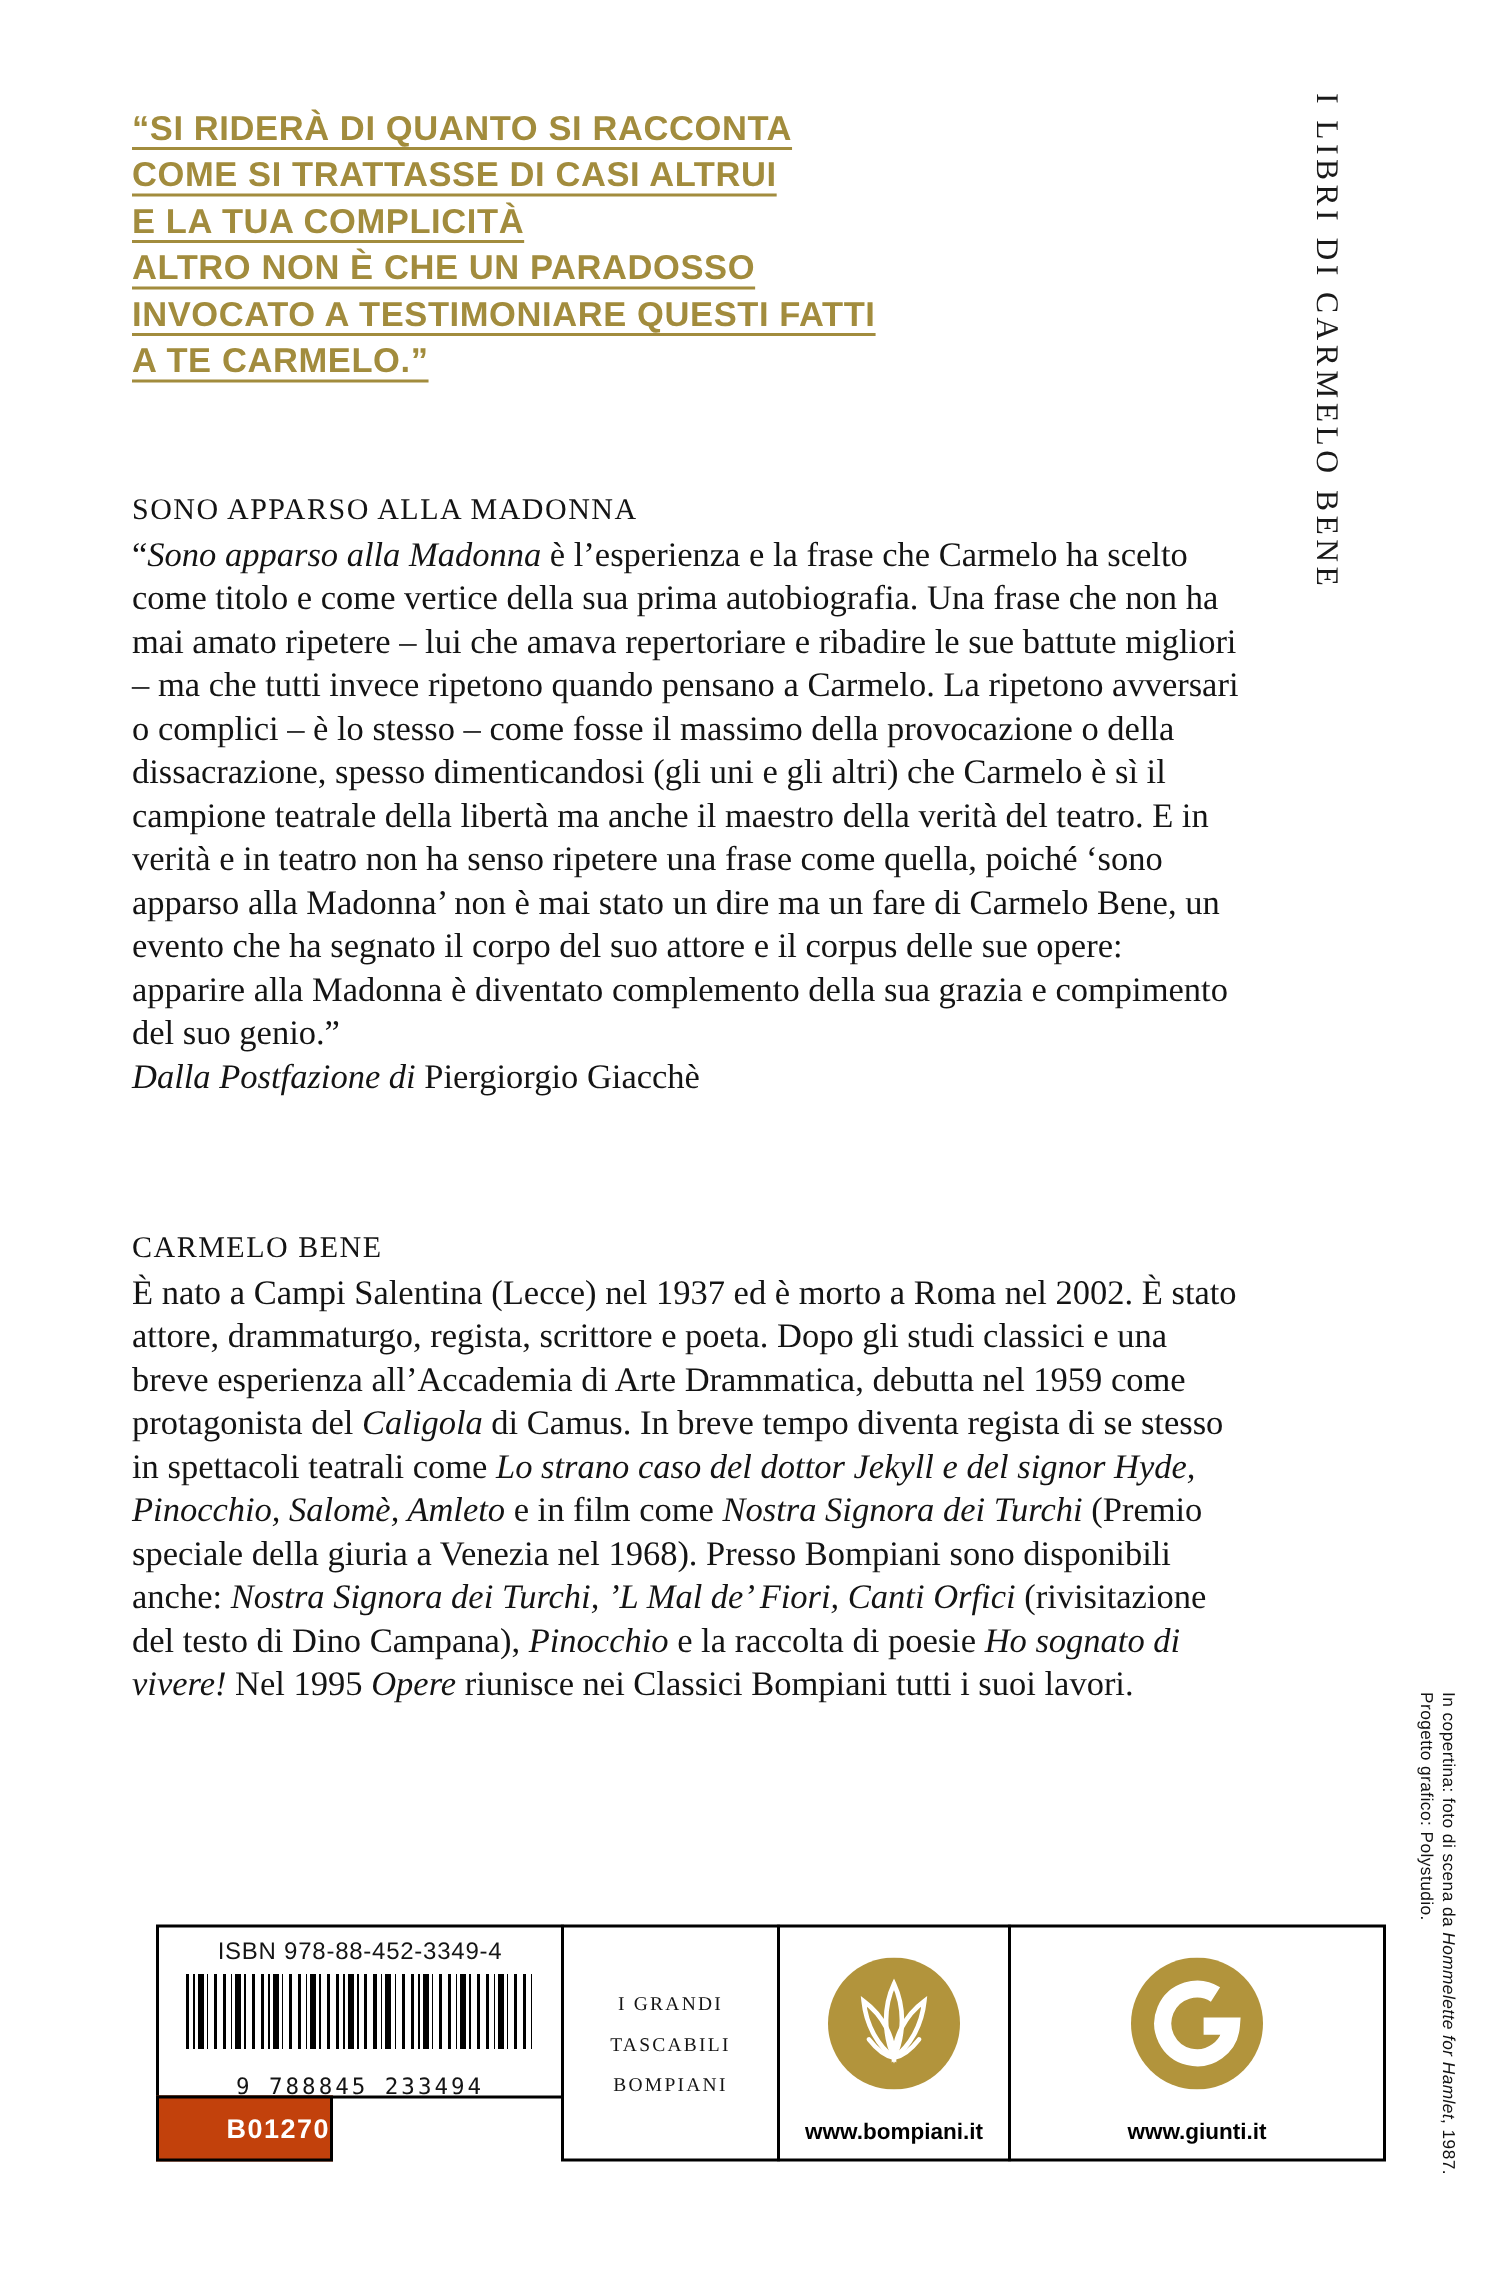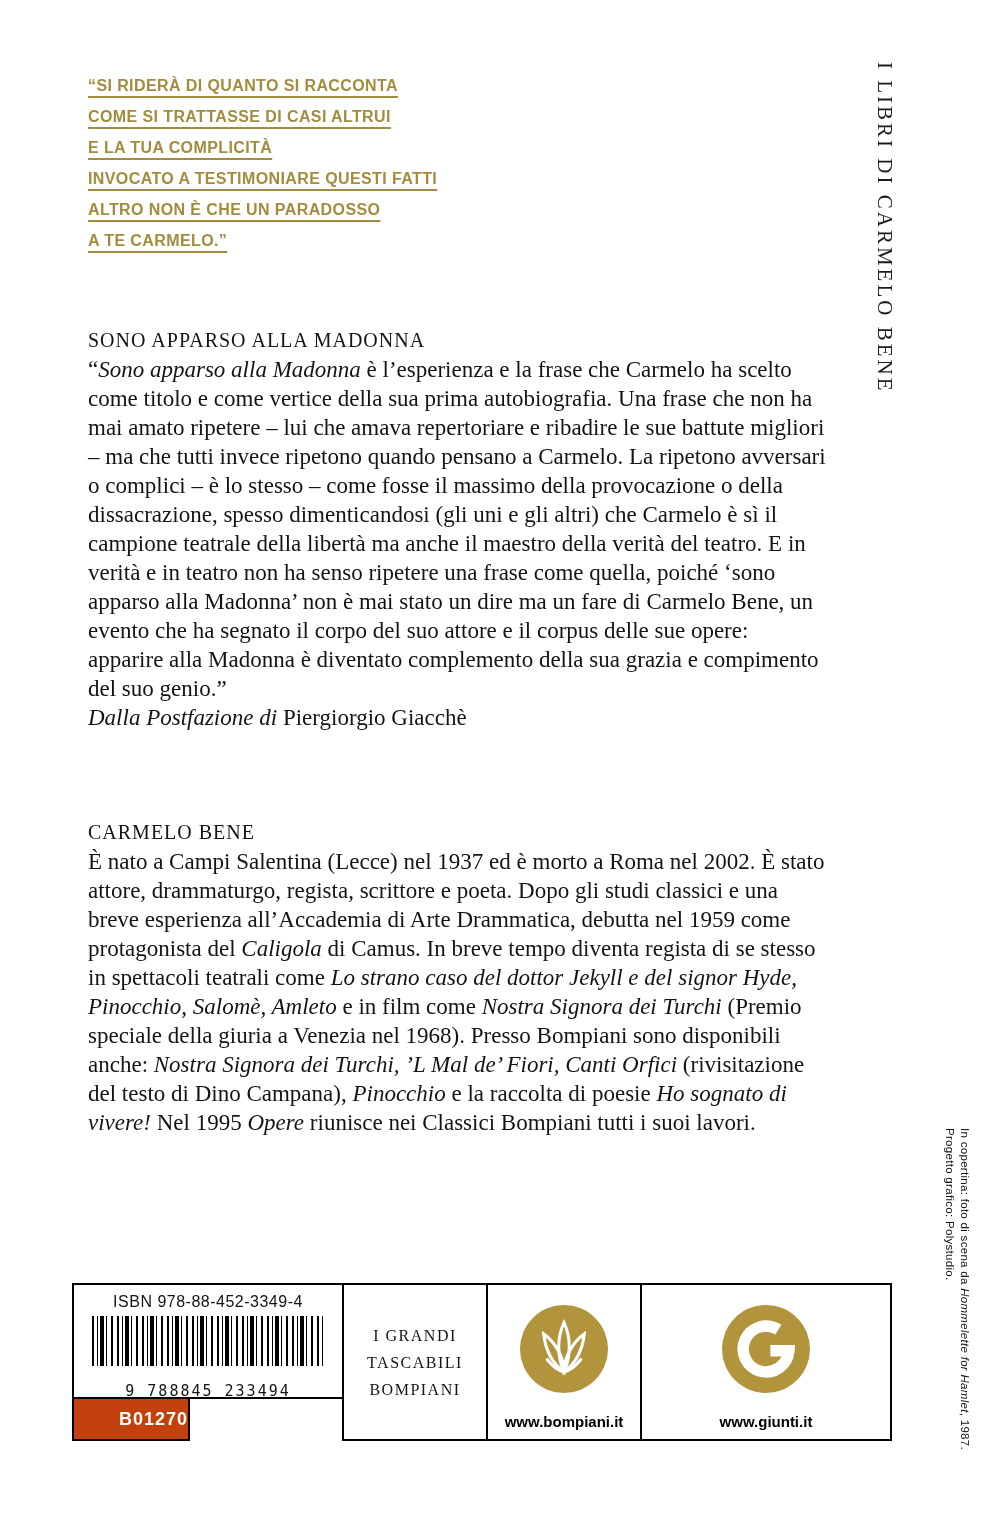--- a/index.html
+++ b/index.html
@@ -7,21 +7,21 @@
   .page {
     position:relative; width:1000px; height:1523px; margin:0 auto;
     background:#ffffff; color:#141414; overflow:hidden;
     font-family:"Liberation Serif", serif;
   }
 
   
   .quote {
     position:absolute; left:88px; top:70px;
     font-family:"Liberation Sans", sans-serif;
-    font-weight:bold; font-size:16px; line-height:31px;
+    font-weight:bold; font-size:23px; line-height:31px;
     letter-spacing:0.4px; color:var(--gold,#a28c3d);
   }
   .quote-line {
     text-decoration:underline;
     text-decoration-thickness:2px;
     text-underline-offset:5px;
   }
 
   
   .spine-title {
@@ -37,21 +37,21 @@
   .synopsis { top:326px; }
   .bio { top:818px; }
   .block-heading {
     font-size:20px; font-weight:normal; letter-spacing:1px;
     line-height:29px; color:#141414;
   }
   .body-text { font-size:23px; line-height:29px; color:#141414; }
   .body-text i { font-style:italic; }
 
   
-  .footer { position:absolute; left:72px; top:1283px; width:824px; height:158px; }
+  .footer { position:absolute; left:104px; top:1283px; width:824px; height:158px; }
   .cell { position:absolute; border:2px solid #000; background:#fff; }
   .barcode-cell { left:0; top:0; width:272px; height:116px; }
   .isbn {
     margin-top:8px; text-align:center;
     font-family:"Liberation Sans", sans-serif; font-size:16px; letter-spacing:0.5px;
   }
   .bars {
     height:50px; margin:5px 18px 0;
     background-image: repeating-linear-gradient(90deg,
       #000 0 2px, #fff 2px 5px, #000 5px 6px, #fff 6px 8px,
@@ -70,21 +70,21 @@
     font-size:18px; letter-spacing:1px;
   }
   .price-cell {
     left:116px; top:114px; width:156px; height:44px;
     display:flex; align-items:center; justify-content:center;
     font-family:"Liberation Sans", sans-serif; font-weight:bold; font-size:20px;
   }
   .series-cell {
     left:270px; top:0; width:146px; height:158px;
     display:flex; flex-direction:column; align-items:center; justify-content:center;
-    font-size:16px; letter-spacing:1.5px; line-height:27px;
+    font-size:13px; letter-spacing:1.5px; line-height:27px;
     font-family:"Liberation Serif", serif;
   }
   .logo-cell {
     display:flex; flex-direction:column; align-items:center;
     padding:20px 0 9px;
   }
   .logo-cell.bompiani { left:414px; top:0; width:156px; height:158px; }
   .logo-cell.giunti  { left:568px; top:0; width:252px; height:158px; }
   .logo { width:88px; height:88px; color:var(--logo_gold,#b2943c); }
   .url {
@@ -104,22 +104,22 @@
 </style>
 </head>
 <body>
 
 <div class="page">
 
   <section class="quote">
     <div class="quote-line">“SI RIDERÀ DI QUANTO SI RACCONTA</div>
     <div class="quote-line">COME SI TRATTASSE DI CASI ALTRUI</div>
     <div class="quote-line">E LA TUA COMPLICITÀ</div>
+    <div class="quote-line">ALTRO NON È CHE UN PARADOSSO</div>
     <div class="quote-line">INVOCATO A TESTIMONIARE QUESTI FATTI</div>
-    <div class="quote-line">ALTRO NON È CHE UN PARADOSSO</div>
     <div class="quote-line">A TE CARMELO.”</div>
   </section>
 
   <div class="spine-title">I LIBRI DI CARMELO BENE</div>
 
   <section class="block synopsis">
     <h2 class="block-heading">SONO APPARSO ALLA MADONNA</h2>
     <p class="body-text"><span>“</span><i>Sono apparso alla Madonna</i><span> è l’esperienza e la frase che Carmelo ha scelto come titolo e come vertice della sua prima autobiografia. Una frase che non ha mai amato ripetere – lui che amava repertoriare e ribadire le sue battute migliori – ma che tutti invece ripetono quando pensano a Carmelo. La ripetono avversari o complici – è lo stesso – come fosse il massimo della provocazione o della dissacrazione, spesso dimenticandosi (gli uni e gli altri) che Carmelo è sì il campione teatrale della libertà ma anche il maestro della verità del teatro. E in verità e in teatro non ha senso ripetere una frase come quella, poiché ‘sono apparso alla Madonna’ non è mai stato un dire ma un fare di Carmelo Bene, un evento che ha segnato il corpo del suo attore e il corpus delle sue opere: apparire alla Madonna è diventato complemento della sua grazia e compimento del suo genio.”</span></p>
     <p class="body-text attribution"><i>Dalla Postfazione di</i><span> Piergiorgio Giacchè</span></p>
   </section>

